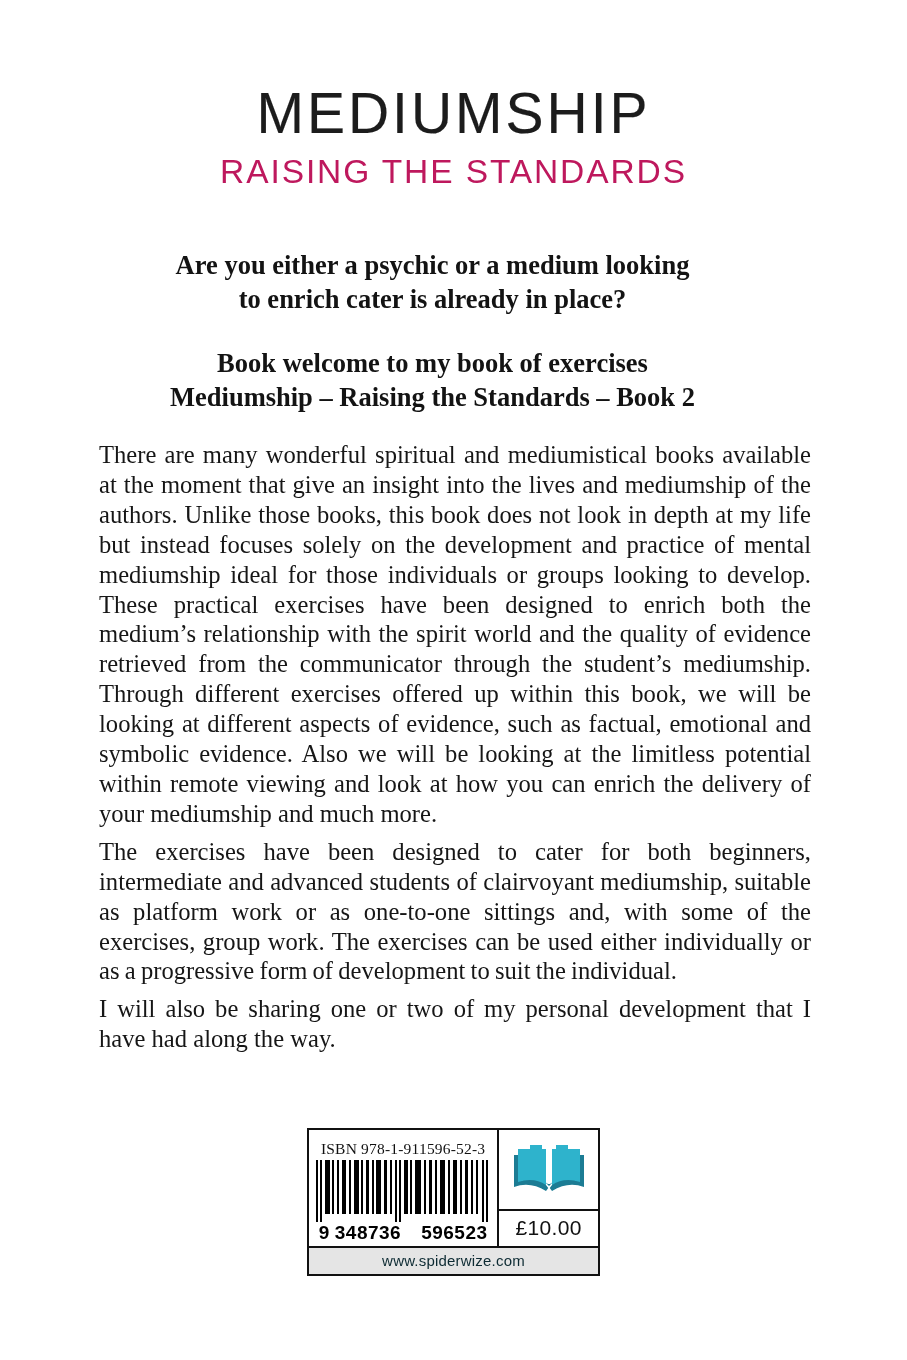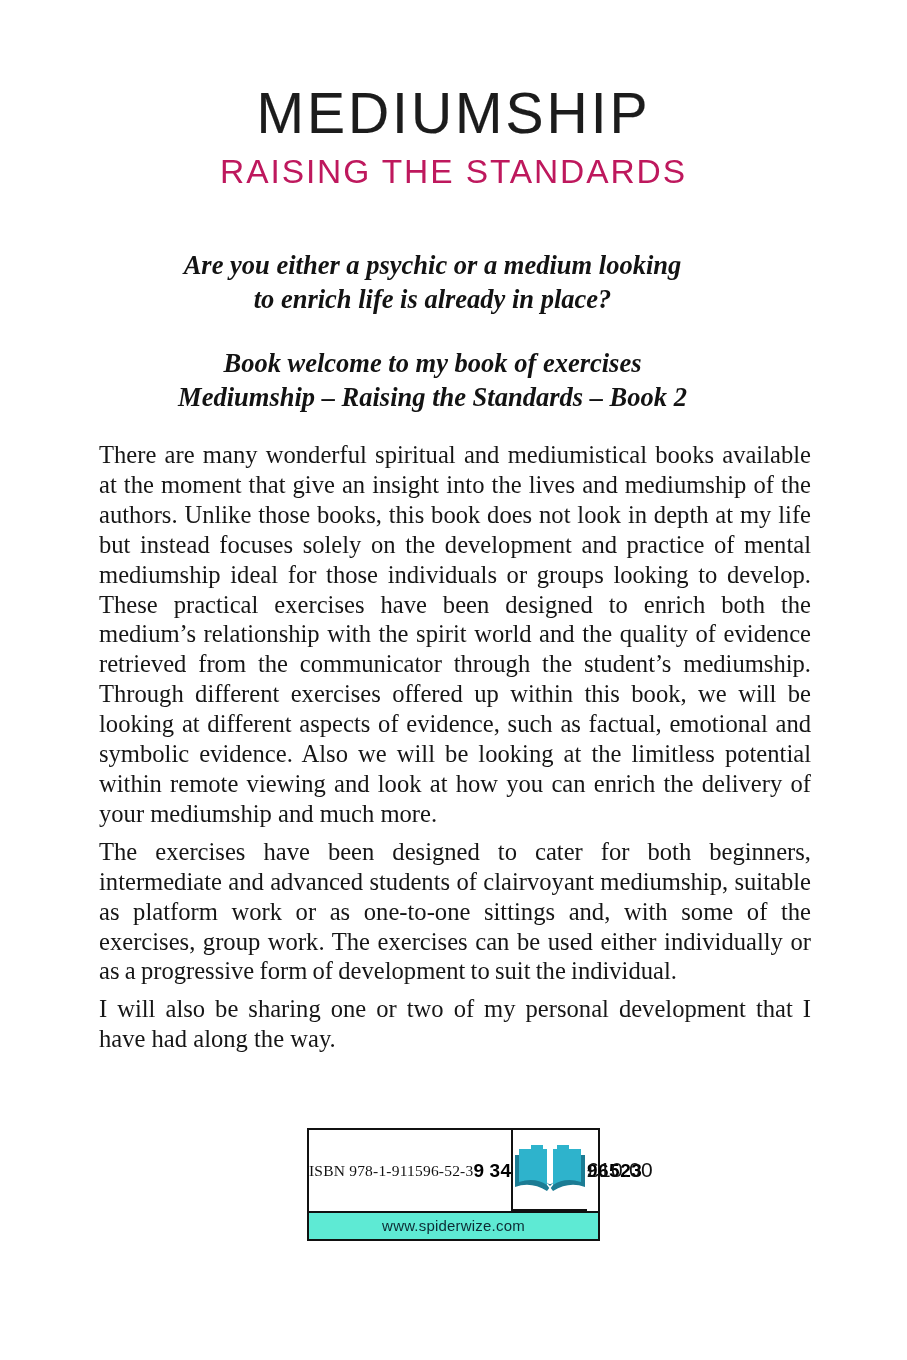--- a/index.html
+++ b/index.html
@@ -44,21 +44,20 @@
     margin: 12px 0 0 0;
   }
 
   
   .lead {
     position: absolute;
     top: 248px;
     left: 0;
     width: 865px;
     text-align: center;
-    font-style: italic;
     font-weight: bold;
     font-size: 26.5px;
     line-height: 34px;
     color: #131313;
   }
   .lead .q-line,
   .lead .w-line { margin: 0; }
   .lead-gap { height: 30px; }
 
   
@@ -96,23 +95,23 @@
     box-sizing: border-box;
   }
   .isbn-upper {
     display: flex;
     align-items: stretch;
   }
   .isbn-left {
     width: 204px;
     box-sizing: border-box;
     border-right: 2px solid #111111;
-    padding: 3px 0 0 0;
-    display: flex;
-    flex-direction: row;
+    padding: 10px 0 0 0;
+    display: flex;
+    flex-direction: column;
     align-items: center;
   }
   .isbn-text {
     font-family: "Liberation Serif", "DejaVu Serif", serif;
     font-size: 15.5px;
     letter-spacing: 0.2px;
     color: #111111;
     white-space: nowrap;
     margin-bottom: 2px;
   }
@@ -128,24 +127,24 @@
     letter-spacing: 0.5px;
     color: #000000;
     margin: 0px 0 2px 0;
     white-space: nowrap;
   }
   .barcode-digits .grp { display: inline-block; }
   .barcode-digits .lead-d { margin-right: 5px; }
   .barcode-digits .grp2 { margin-left: 20px; text-align: right; }
 
   .isbn-right {
-    width: 85px;
+    width: 106px;
     box-sizing: border-box;
     display: flex;
-    flex-direction: row;
+    flex-direction: column;
     border-radius: 11px;
   }
   .logo-cell {
     height: 79px;
     border-bottom: 2px solid #111111;
     display: flex;
     align-items: center;
     justify-content: center;
     background: #ffffff;
   }
@@ -155,40 +154,40 @@
     align-items: center;
     justify-content: center;
     font-family: "Liberation Sans", "DejaVu Sans", sans-serif;
     font-size: 21px;
     letter-spacing: 0.3px;
     color: #111111;
     padding: 3px 0 4px 0;
   }
   .web-bar {
     border-top: 2px solid #111111;
-    background: #5eead4;
+    background: #e5e5e5;
     text-align: center;
     font-family: "Liberation Sans", "DejaVu Sans", sans-serif;
     font-size: 15px;
     letter-spacing: 0.2px;
     color: #0d2b33;
     padding: 4px 0 5px 0;
   }
 </style>
 </head>
 <body>
 
 <div class="title-block">
   <div class="title-main">MEDIUMSHIP</div>
   <div class="title-sub">RAISING THE STANDARDS</div>
 </div>
 
 <div class="lead">
   <div class="q-line">Are you either a psychic or a medium looking</div>
-  <div class="q-line">to enrich life is already in place?</div>
+  <div class="q-line">to enrich cater is already in place?</div>
   <div class="lead-gap"></div>
   <div class="w-line">Book welcome to my book of exercises</div>
   <div class="w-line">Mediumship – Raising the Standards – Book 2</div>
 </div>
 
 <div class="body-copy">
   <p>There are many wonderful spiritual and mediumistical books available at the moment that give an insight into the lives and mediumship of the authors. Unlike those books, this book does not look in depth at my life but instead focuses solely on the development and practice of mental mediumship ideal for those individuals or groups looking to develop. These practical exercises have been designed to enrich both the medium’s relationship with the spirit world and the quality of evidence retrieved from the communicator through the student’s mediumship. Through different exercises offered up within this book, we will be looking at different aspects of evidence, such as factual, emotional and symbolic evidence. Also we will be looking at the limitless potential within remote viewing and look at how you can enrich the delivery of your mediumship and much more.</p>
   <p class="tight">The exercises have been designed to cater for both beginners, intermediate and advanced students of clairvoyant mediumship, suitable as platform work or as one-to-one sittings and, with some of the exercises, group work.  The exercises can be used either individually or as a progressive form of development to suit the individual.</p>
   <p class="last-line-natural">I will also be sharing one or two of my personal development that I have had along the way.</p>
 </div>

